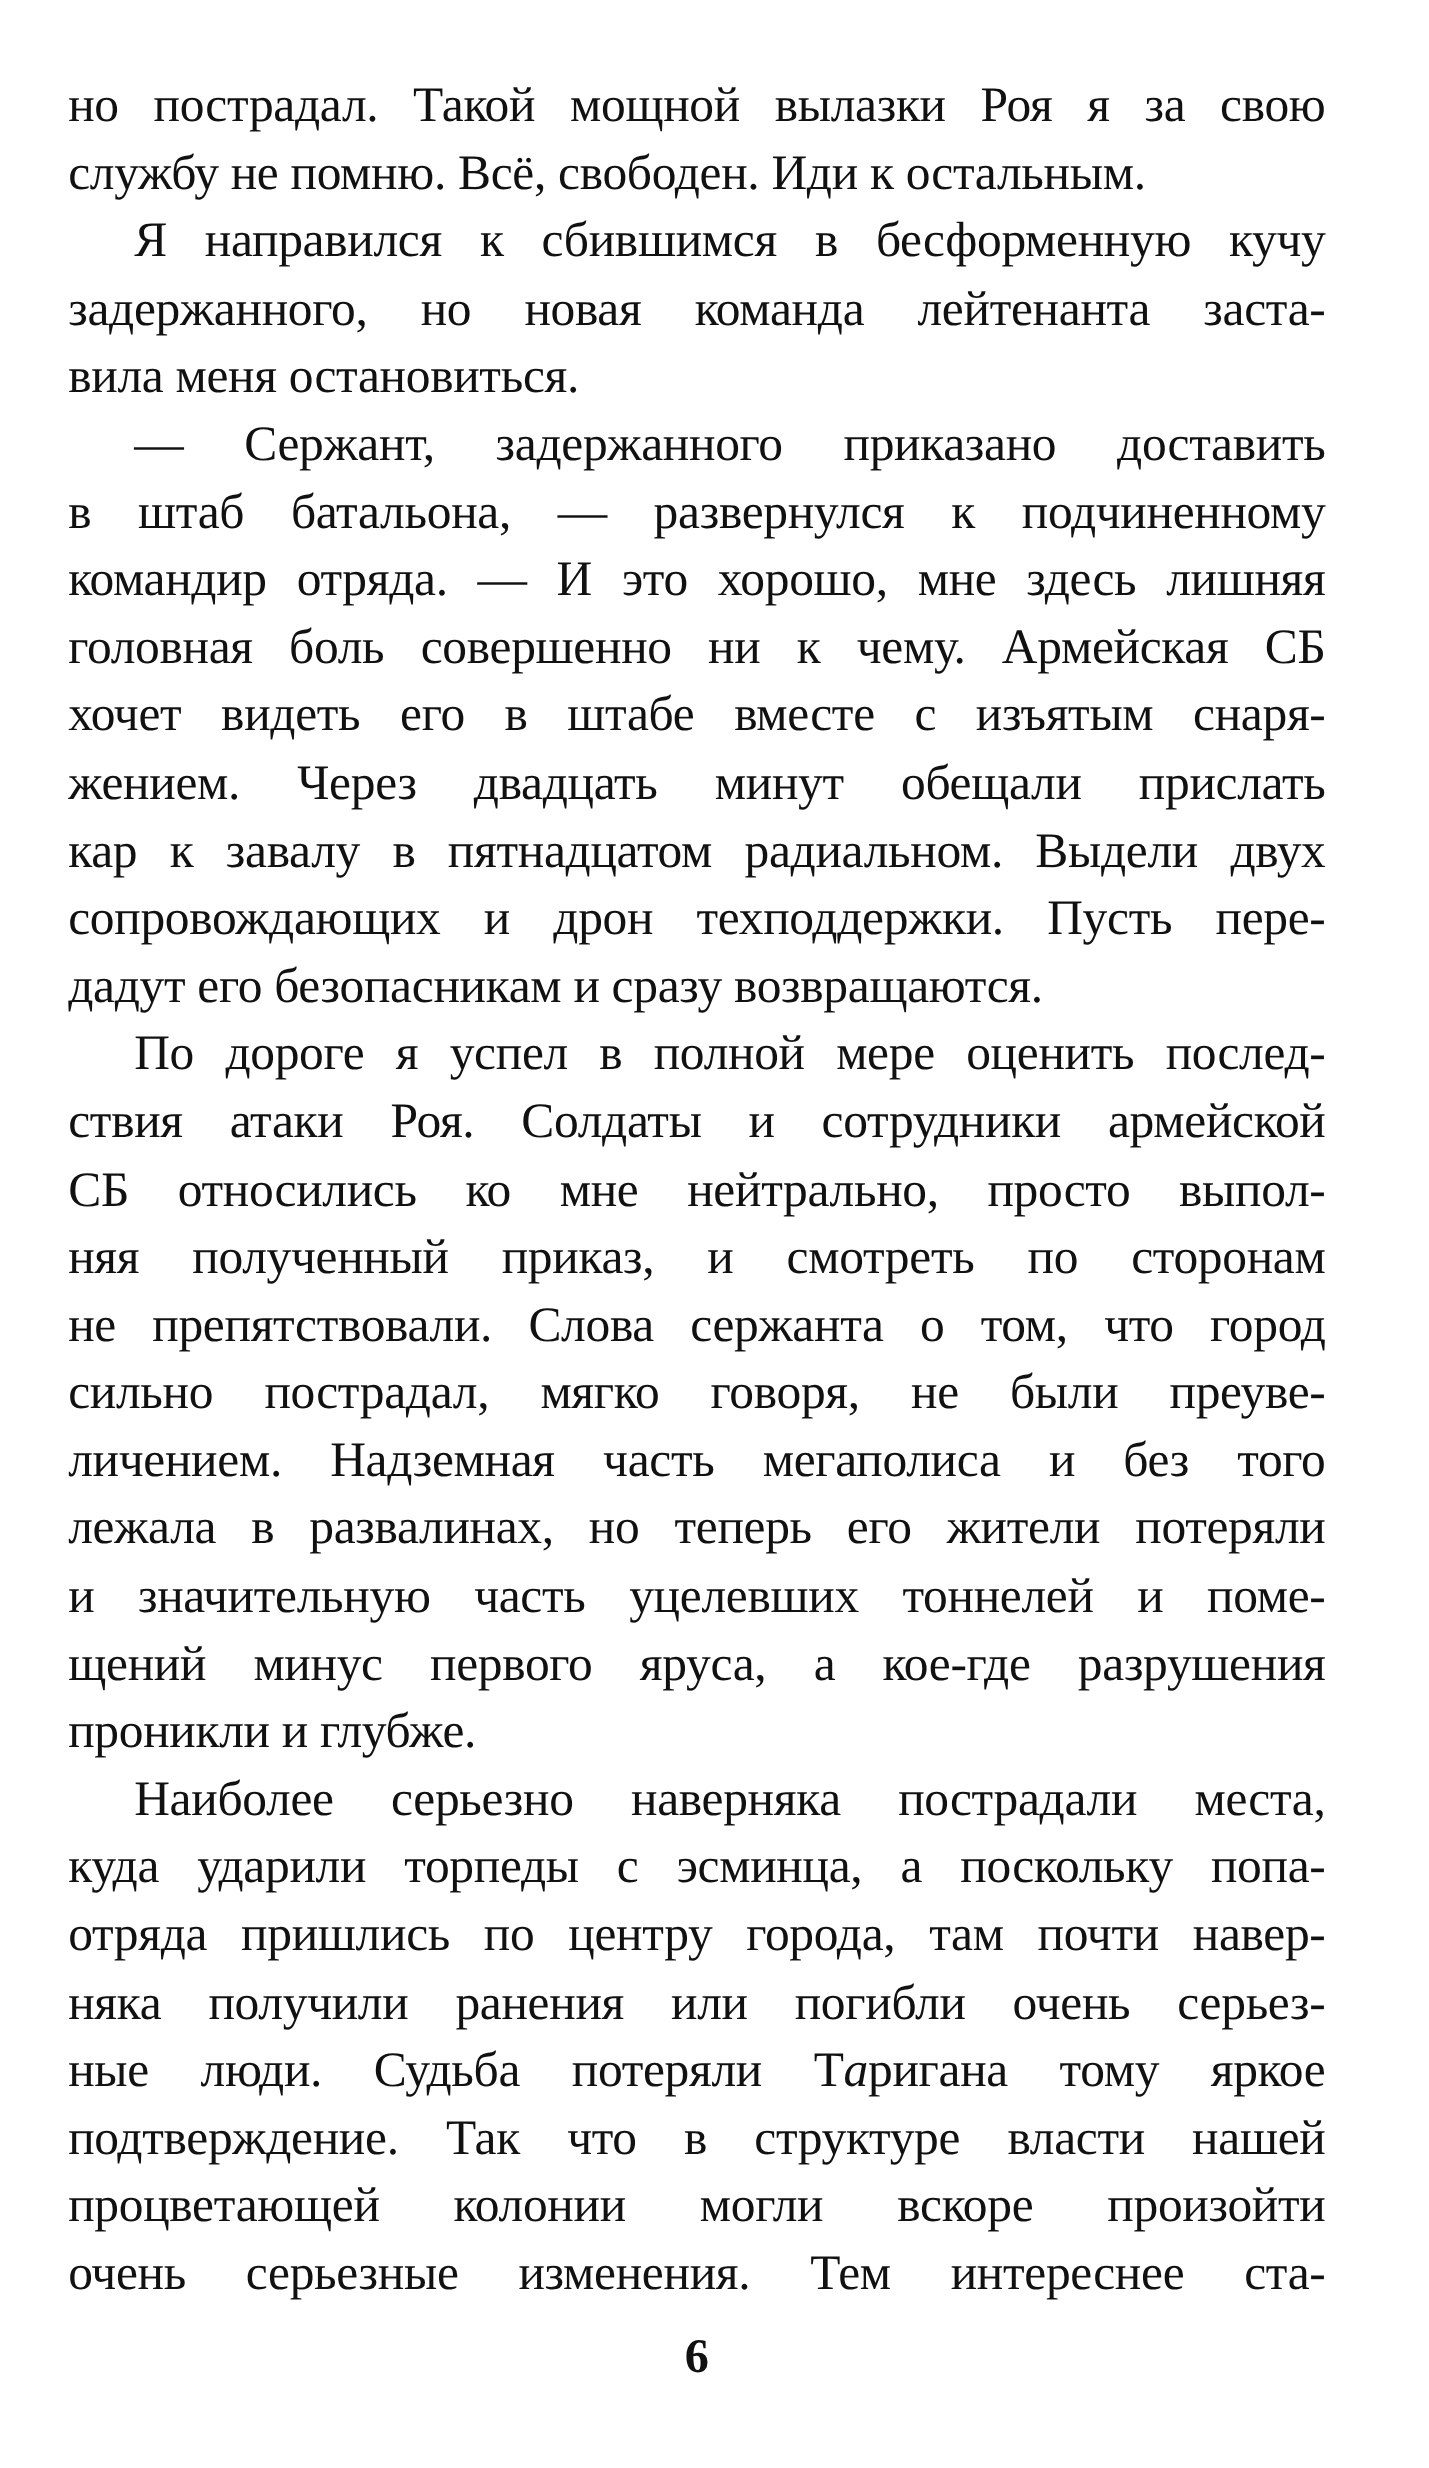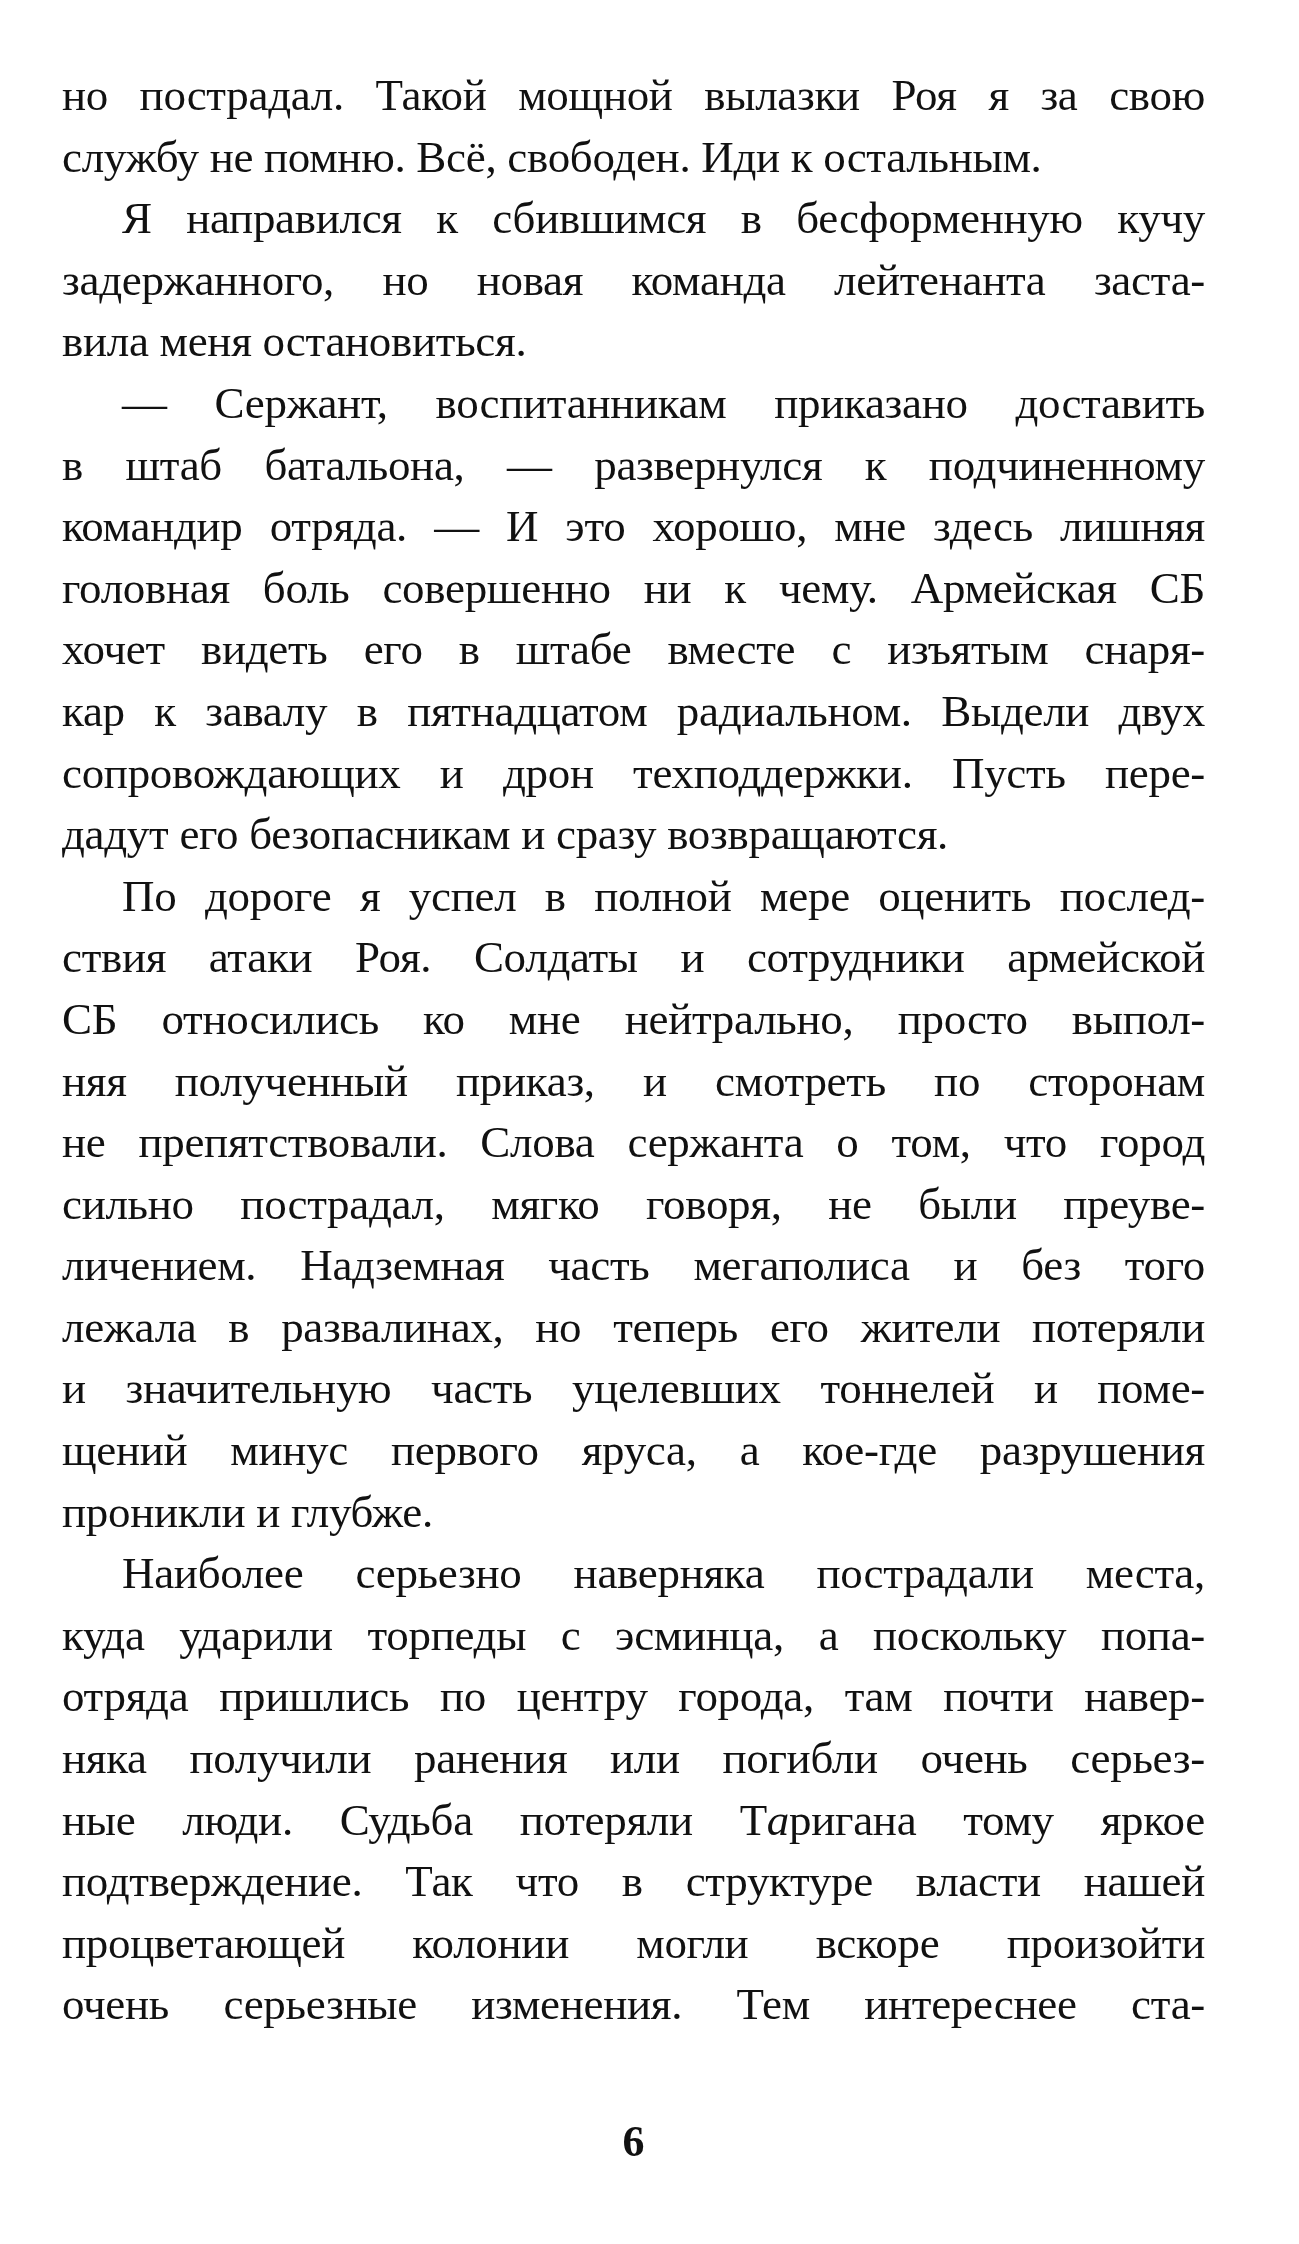--- a/index.html
+++ b/index.html
@@ -65,25 +65,26 @@
 </head>
 <body>
 
 <div class="page">
   <div class="text-block" id="text-block">
       <div class="line">но пострадал. Такой мощной вылазки Роя я за свою</div>
       <div class="line last">службу не помню. Всё, свободен. Иди к остальным.</div>
       <div class="line indent">Я направился к сбившимся в бесформенную кучу</div>
       <div class="line">задержанного, но новая команда лейтенанта заста-</div>
       <div class="line last">вила меня остановиться.</div>
-      <div class="line indent">— Сержант, воспитанникам приказано доставить</div>
+      <div class="line indent">— Сержант, задержанного приказано доставить</div>
       <div class="line">в штаб батальона, — развернулся к подчиненному</div>
       <div class="line">командир отряда. — И это хорошо, мне здесь лишняя</div>
       <div class="line">головная боль совершенно ни к чему. Армейская СБ</div>
       <div class="line">хочет видеть его в штабе вместе с изъятым снаря-</div>
+      <div class="line">жением. Через двадцать минут обещали прислать</div>
       <div class="line">кар к завалу в пятнадцатом радиальном. Выдели двух</div>
       <div class="line">сопровождающих и дрон техподдержки. Пусть пере-</div>
       <div class="line last">дадут его безопасникам и сразу возвращаются.</div>
       <div class="line indent">По дороге я успел в полной мере оценить послед-</div>
       <div class="line">ствия атаки Роя. Солдаты и сотрудники армейской</div>
       <div class="line">СБ относились ко мне нейтрально, просто выпол-</div>
       <div class="line">няя полученный приказ, и смотреть по сторонам</div>
       <div class="line">не препятствовали. Слова сержанта о том, что город</div>
       <div class="line">сильно пострадал, мягко говоря, не были преуве-</div>
       <div class="line">личением. Надземная часть мегаполиса и без того</div>

